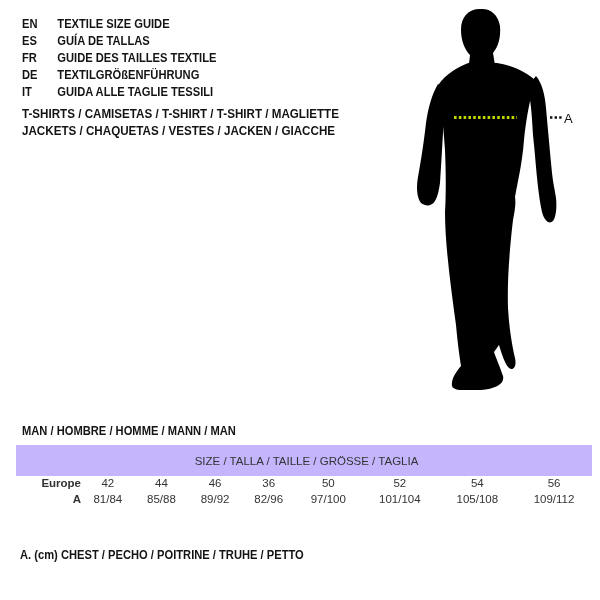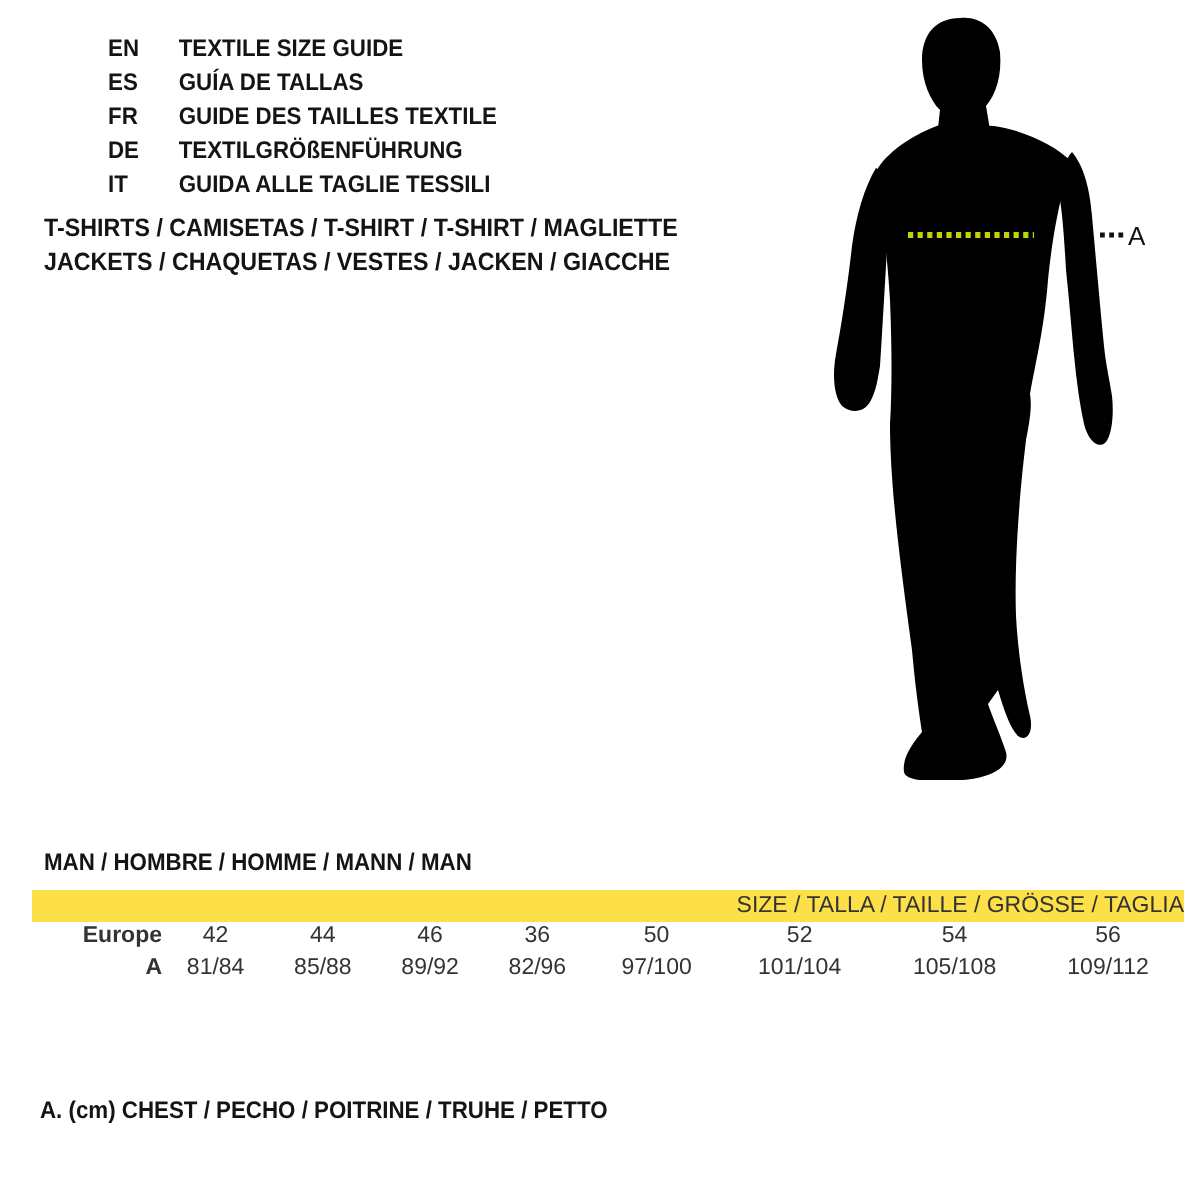--- a/index.html
+++ b/index.html
@@ -1,38 +1,38 @@
 <!DOCTYPE html>
 <html><head>
 <meta charset="utf-8">
 <style>
   html,body{margin:0;padding:0;background:#fff;}
   .canvas{
     position:relative;width:600px;height:600px;background:#ffffff;overflow:hidden;
     font-family:"Liberation Sans",sans-serif;color:#141414;
   }
   
-  .lang-list{position:absolute;left:22px;top:16px;margin-left:32px;}
+  .lang-list{position:absolute;left:22px;top:16px;}
   .lang-row{display:flex;line-height:17px;font-size:12px;font-weight:700;
     transform:scaleX(.93);transform-origin:left center;white-space:nowrap;}
   .lang-code{width:38px;flex:0 0 38px;}
   
   .categories{position:absolute;left:22px;top:106px;font-size:12.5px;font-weight:700;
     line-height:17px;transform:scaleX(.93);transform-origin:left center;white-space:nowrap;}
   
   .figure-wrap{position:absolute;left:405px;top:5px;width:195px;height:385px;}
   .figure-wrap svg{display:block;}
   .silhouette{fill:#000;}
   
   .section-title{position:absolute;left:22px;top:424px;font-size:12px;font-weight:700;
     transform:scaleX(.93);transform-origin:left center;white-space:nowrap;}
   
   .size-table{position:absolute;left:16px;top:445px;width:576px;border-collapse:collapse;
     font-size:11.5px;color:#333;}
-  .size-table th{background:#fde047;font-weight:400;text-align:right;height:16px;
+  .size-table th{background:#c4b5fd;font-weight:400;text-align:center;height:31px;
     padding:0 0 0 5px;color:#333;}
   .size-table td{height:15.5px;padding:0;text-align:center;line-height:15.5px;}
   .size-table td.row-label{text-align:right;padding-left:4px;font-weight:bold;}
   .size-table tr.stripe td{background:#efefef;border-bottom:1px solid #ffffff;}
   
   .footnote{position:absolute;left:20px;top:548px;font-size:12px;font-weight:700;
     transform:scaleX(.93);transform-origin:left center;white-space:nowrap;}
 </style>
 </head>
 <body>

